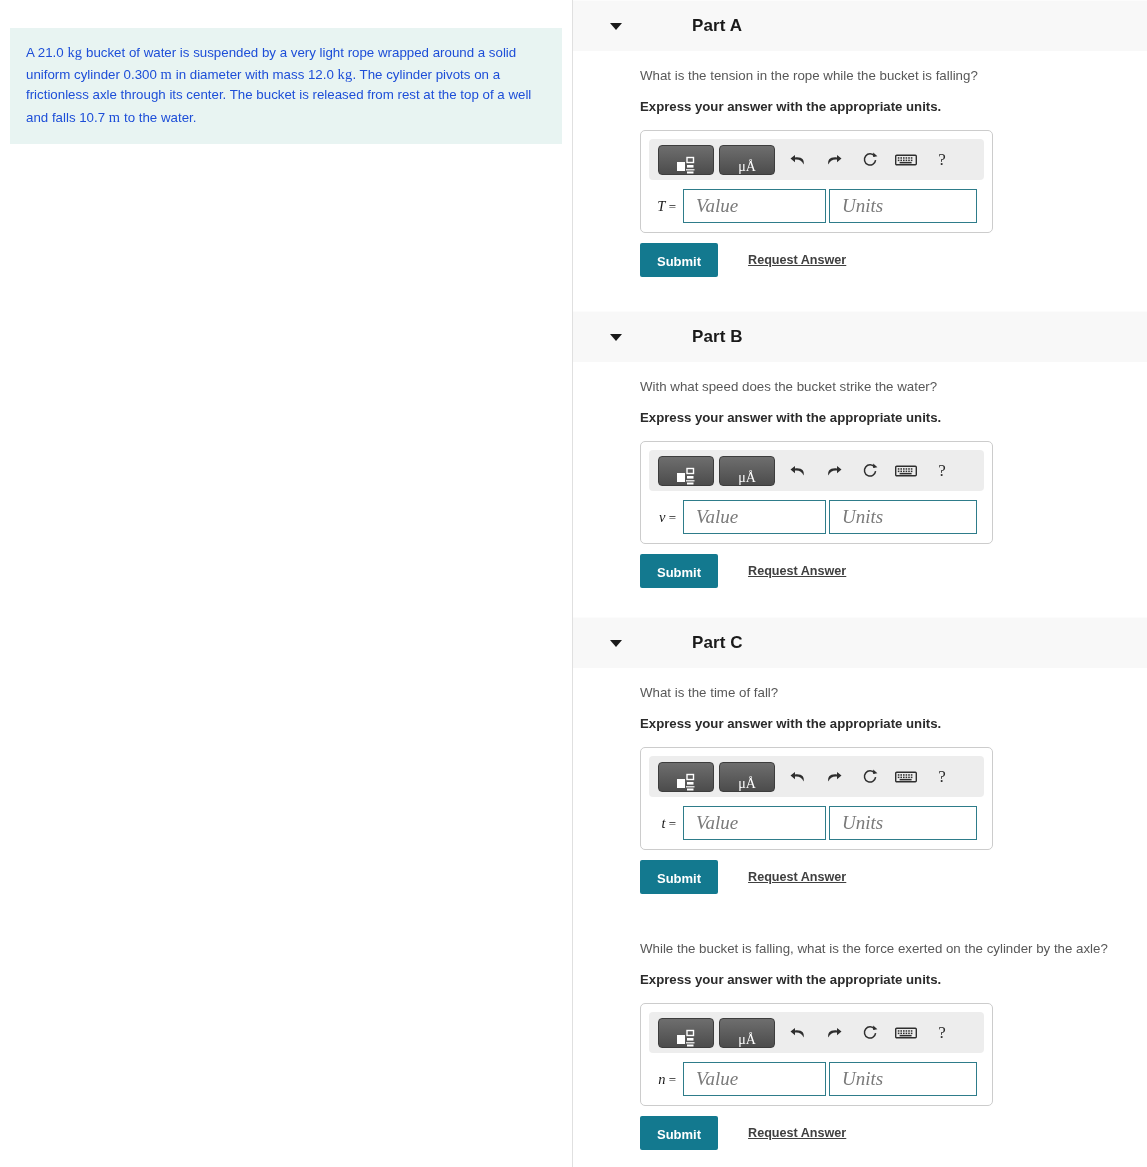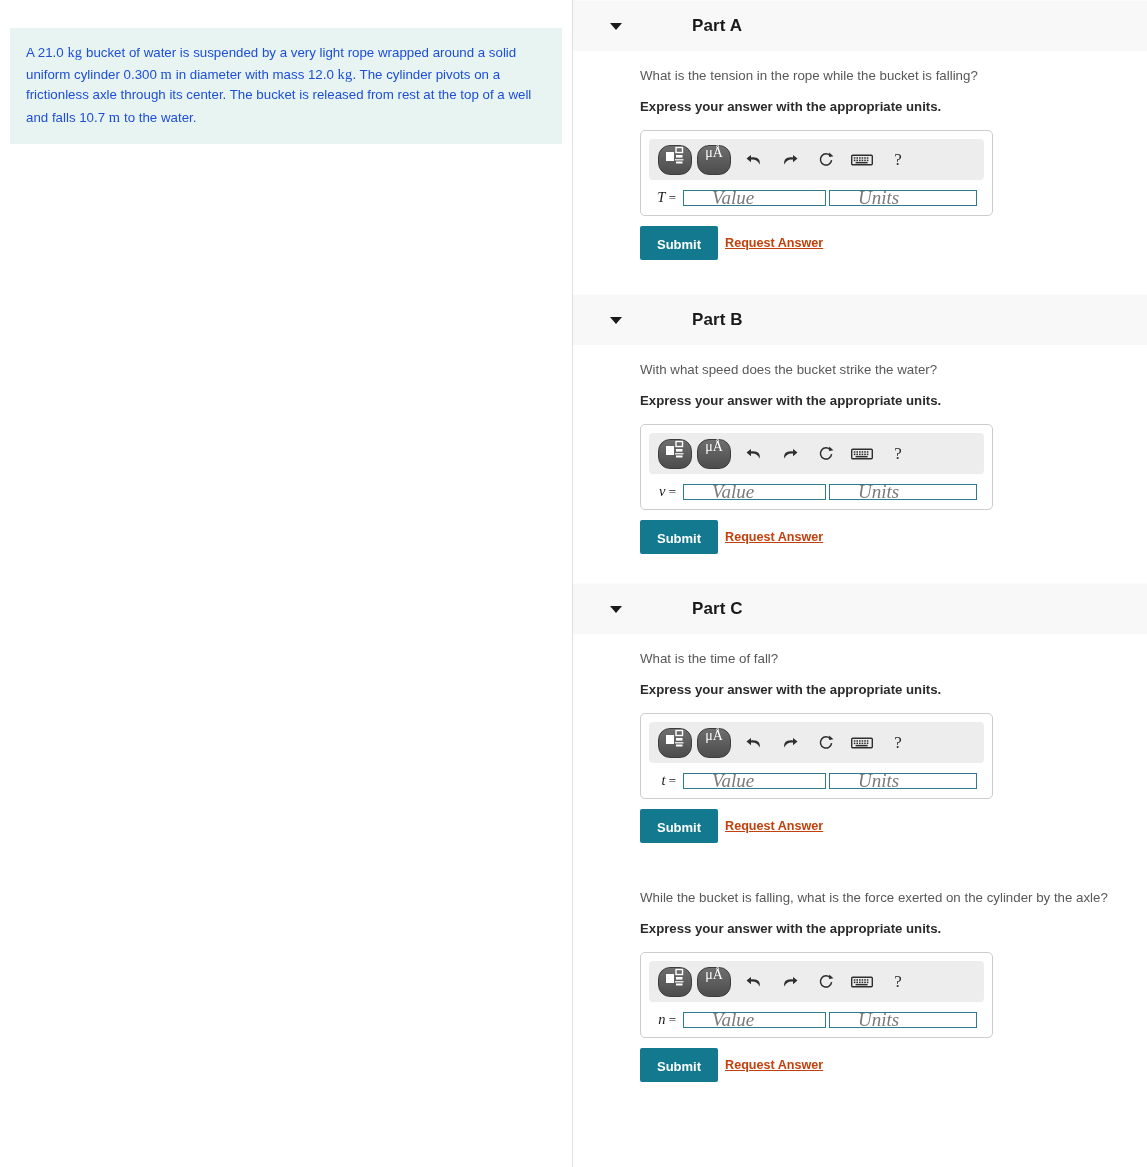--- a/index.html
+++ b/index.html
@@ -102,26 +102,26 @@
   .toolbar {
     background: #ededed;
     border-radius: 4px;
     height: 41px;
     display: flex;
     align-items: center;
     padding-left: 9px;
     gap: 0px;
   }
   .tb-btn {
-    width: 34px; height: 30px;
-    border-radius: 12px;
+    width: 56px; height: 30px;
+    border-radius: 4px;
     background: linear-gradient(#6e6e6e, #4c4c4c);
     border: 1px solid #3d3d3d;
     display: flex;
-    align-items: flex-start;
+    align-items: flex-end;
     justify-content: center;
     cursor: pointer;
     margin-right: 5px;
   }
   .tb-btn svg { display: block; }
   .tb-btn .mu-label {
     color: #ffffff;
     font-size: 14px;
     font-family: "Liberation Serif", serif;
     line-height: 1;
@@ -150,26 +150,26 @@
     font-style: italic;
     font-size: 14.5px;
     color: #1a1a1a;
     width: 30px;
     text-align: right;
     padding-right: 7px;
     white-space: nowrap;
   }
   .var-label .eq { font-style: normal; font-size: 13px; }
   .field {
-    height: 16px;
+    height: 34px;
     border: 1px solid #2e7c8a;
     background: #ffffff;
     display: flex;
     align-items: center;
-    padding-left: 28px;
+    padding-left: 12px;
     cursor: text;
     text-align: center;
   }
   .field.value-field { width: 143px; }
   .field.units-field { width: 148px; margin-left: 3px; }
   .field .ph {
     font-family: "Liberation Serif", serif;
     font-style: italic;
     font-size: 19px;
     color: #7a7a7a;
@@ -185,22 +185,22 @@
     color: #ffffff;
     font-size: 13px;
     font-weight: bold;
     border: none;
     border-radius: 2px;
     padding: 11px 17px 8px 17px;
     cursor: pointer;
     font-family: "Liberation Sans", sans-serif;
   }
   .request-link {
-    margin-left: 7px;
-    color: #c2410c;
+    margin-left: 30px;
+    color: #404040;
     font-size: 12.6px;
     font-weight: bold;
     text-decoration: underline;
     cursor: pointer;
   }
 
   .spacer-a { height: 34px; }
   .spacer-b { height: 29px; }
   .spacer-c { height: 30px; }
 </style>

